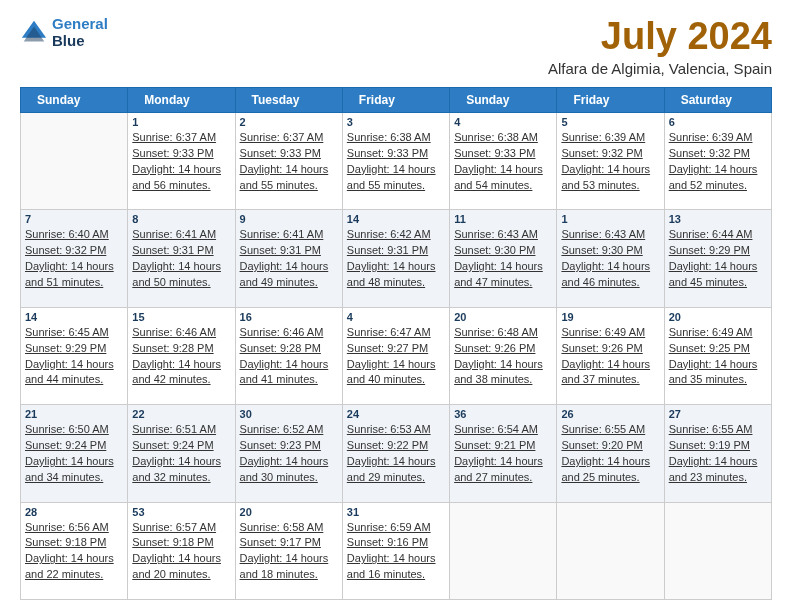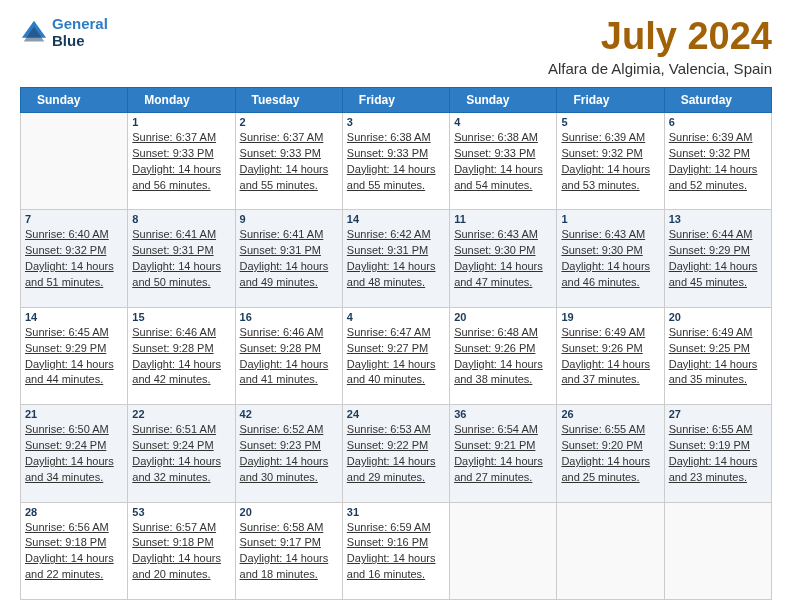--- a/index.html
+++ b/index.html
@@ -222,21 +222,21 @@
         <tr class="row-alt">
           <td>
             <span class="day-number">21</span>
             <div class="day-info">Sunrise: 6:50 AM<br>Sunset: 9:24 PM<br>Daylight: 14 hours and 34 minutes.</div>
           </td>
           <td>
             <span class="day-number">22</span>
             <div class="day-info">Sunrise: 6:51 AM<br>Sunset: 9:24 PM<br>Daylight: 14 hours and 32 minutes.</div>
           </td>
           <td>
-            <span class="day-number">42</span>
+            <span class="day-number">30</span>
             <div class="day-info">Sunrise: 6:52 AM<br>Sunset: 9:23 PM<br>Daylight: 14 hours and 30 minutes.</div>
           </td>
           <td>
             <span class="day-number">24</span>
             <div class="day-info">Sunrise: 6:53 AM<br>Sunset: 9:22 PM<br>Daylight: 14 hours and 29 minutes.</div>
           </td>
           <td>
             <span class="day-number">36</span>
             <div class="day-info">Sunrise: 6:54 AM<br>Sunset: 9:21 PM<br>Daylight: 14 hours and 27 minutes.</div>
           </td>

